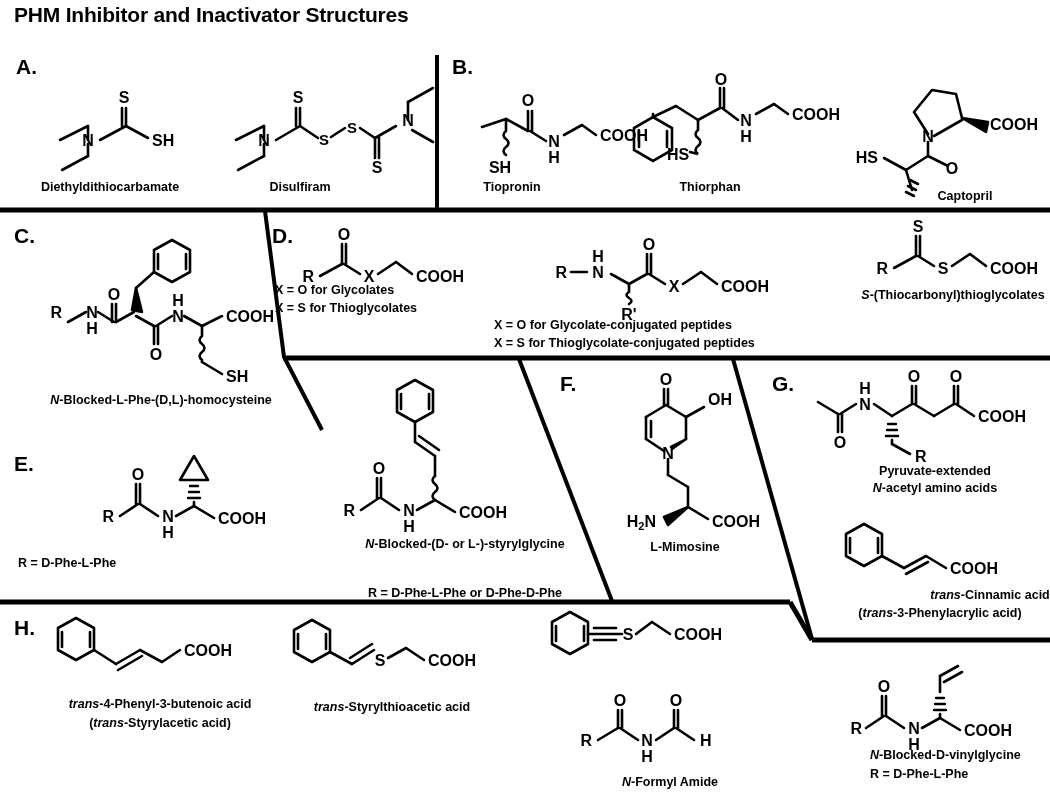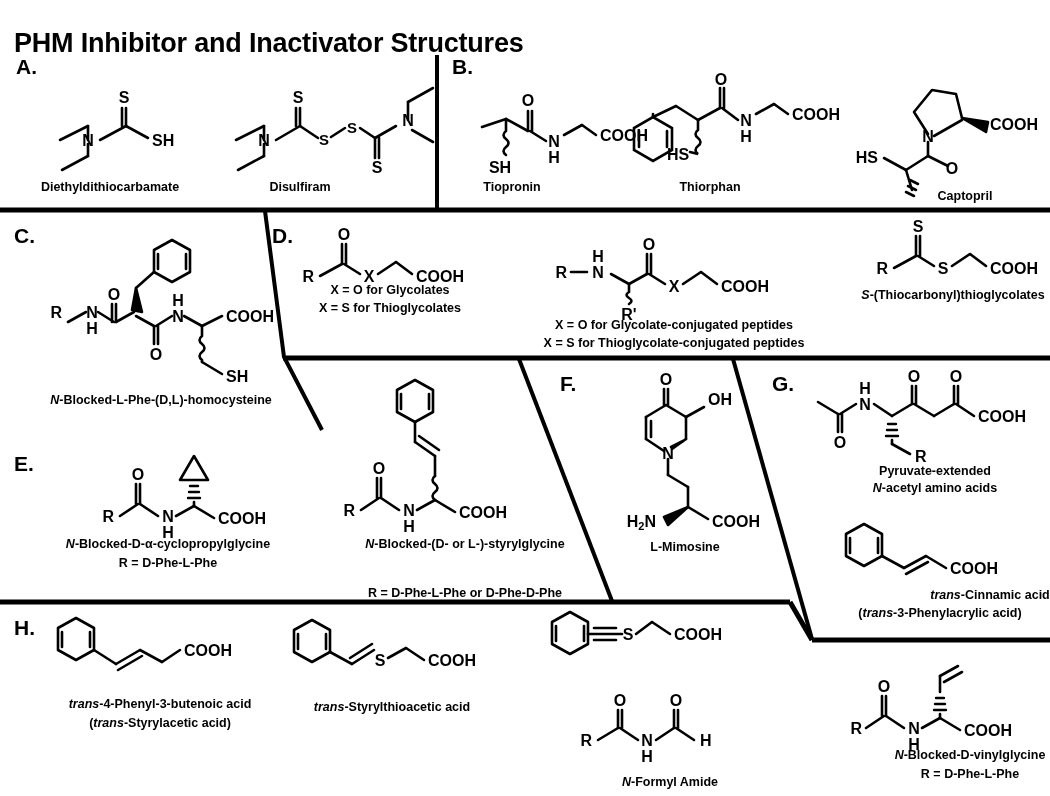--- a/index.html
+++ b/index.html
@@ -1,21 +1,21 @@
 <!DOCTYPE html>
 <html><head>
 <meta charset="utf-8">
 <style>
   html,body{margin:0;padding:0;background:#ffffff;}
   body{width:1050px;height:796px;font-family:"Liberation Sans",sans-serif;color:#000;}
   #fig{position:relative;width:1050px;height:796px;overflow:hidden;background:#fff;}
-  #title{position:absolute;left:14px;top:3px;font-size:27px;font-weight:bold;letter-spacing:-0.2px;margin-top:25px;}
+  #title{position:absolute;left:14px;top:3px;font-size:21px;font-weight:bold;letter-spacing:-0.2px;}
   .panel-letter{position:absolute;font-size:21px;font-weight:bold;}
   .cap{position:absolute;font-size:12.5px;font-weight:bold;text-align:center;line-height:15px;white-space:nowrap;}
-  .cap.l{text-align:center;}
+  .cap.l{text-align:left;}
   .cap i{font-style:italic;}
   svg{position:absolute;overflow:visible;}
   svg text{font-family:"Liberation Sans",sans-serif;font-weight:bold;}
   .dividers{position:absolute;left:0;top:0;}
 </style>
 </head>
 <body>
 
 <div id="fig">
 
@@ -264,23 +264,20 @@
       <line x1="70" y1="58" x2="70" y2="38"></line>
       <line x1="66" y1="58" x2="66" y2="38"></line>
       <line x1="68" y1="58" x2="50" y2="70"></line>
     </g>
     <text x="44" y="76" font-size="16" text-anchor="end">R</text>
     <text x="68" y="34" font-size="16" text-anchor="middle">O</text>
     <text x="98" y="76" font-size="16" text-anchor="middle">N</text>
     <text x="98" y="92" font-size="16" text-anchor="middle">H</text>
     <text x="148" y="78" font-size="16" text-anchor="start">COOH</text>
   </svg>
-  <div class="cap l" style="left:18px;top:537px;width:300px">
-    <span><i>N</i>-Blocked-D-α-cyclopropylglycine</span>
-  </div>
   <div class="cap l" style="left:18px;top:556px;width:300px">R = D-Phe-L-Phe</div>
 
   <svg style="left:355px;top:374px" width="190" height="150">
     <g stroke="#000" stroke-width="2.6" fill="none" stroke-linecap="round" stroke-linejoin="round">
       <polygon points="60,6 42,16 42,38 60,48 78,38 78,16"></polygon>
       <line x1="46" y1="20" x2="46" y2="35"></line>
       <line x1="74" y1="20" x2="74" y2="35"></line>
       <line x1="60" y1="48" x2="60" y2="68"></line>
       <line x1="60" y1="68" x2="80" y2="82"></line>
       <line x1="64" y1="62" x2="84" y2="76"></line>

